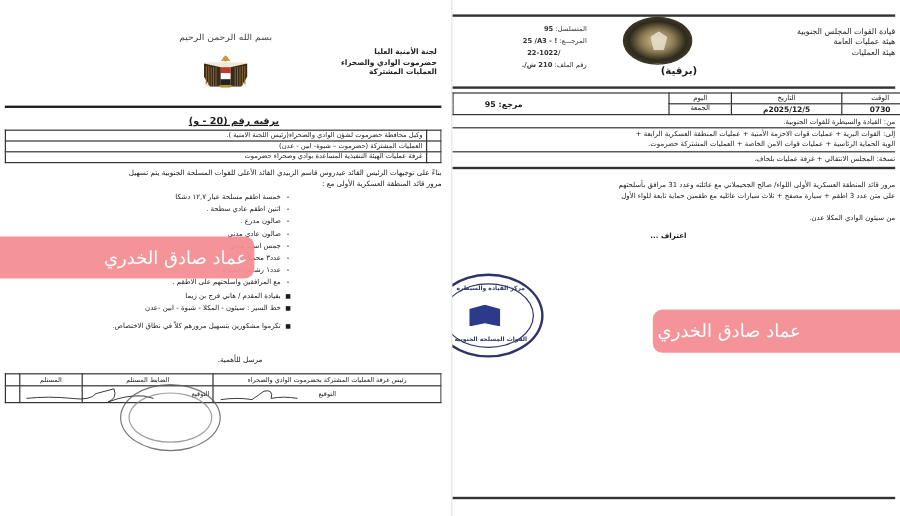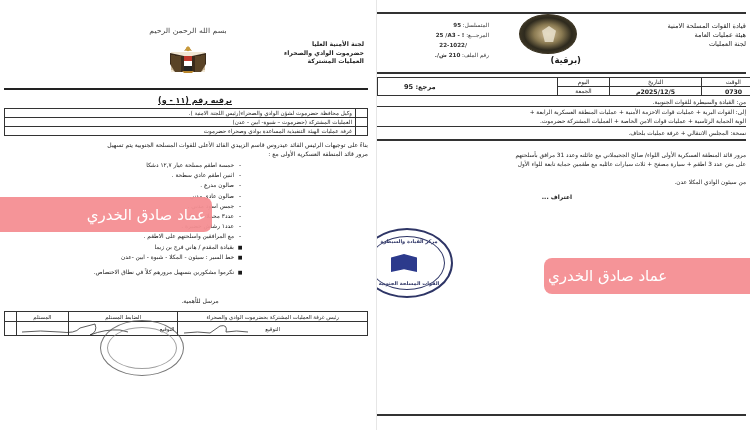--- a/index.html
+++ b/index.html
@@ -78,21 +78,21 @@
   </svg>
 
   <div class="l-org">
     <div>لجنة الأمنية العليا</div>
     <div>حضرموت الوادي والصحراء</div>
     <div>العمليات المشتركة</div>
   </div>
 
   <div class="l-rule" style="top:88px;"></div>
 
-  <div class="l-title">برقيه رقم (١١ - و)</div>
+  <div class="l-title">برقيه رقم (20 - و)</div>
 
   <table class="l-addr-table">
     <tbody>
         <tr>
       <td class="box"></td>
       <td>وكيل محافظة حضرموت لشؤن الوادي والصحراء(رئيس اللجنة الامنية ).</td>
     </tr>
     <tr>
       <td class="box"></td>
       <td>العمليات المشتركة (حضرموت – شبوة- ابين - عدن)</td>
@@ -161,23 +161,23 @@
     <div><span>المتسلسل:</span> <span class="val">95</span></div>
     <div><span>المرجـــع:</span> <span class="val" dir="ltr">25 /A3 - !</span></div>
     <div style="padding-right:22px;"><span class="val" dir="ltr">22-1022/</span></div>
     <div><span>رقم الملف:</span> <span class="val">210 ش/.</span></div>
   </div>
 
   <div class="r-emblem"></div>
   <div class="r-barqiya">(برقية)</div>
 
   <div class="r-org">
-    <div>قيادة القوات المسلحة الامنية</div>
+    <div>قيادة القوات المجلس الجنوبية</div>
     <div>هيئة عمليات العامة</div>
-    <div>لجنة العمليات</div>
+    <div>هيئة العمليات</div>
   </div>
 
   <div class="r-rule" style="top:72px;"></div>
 
   <table class="r-date-table" dir="rtl">
     <tbody>
         <tr>
       <td style="width:14px;" rowspan="2"></td>
       <td style="width:64px;">الوقت</td>
       <td style="width:92px;">التاريخ</td>

